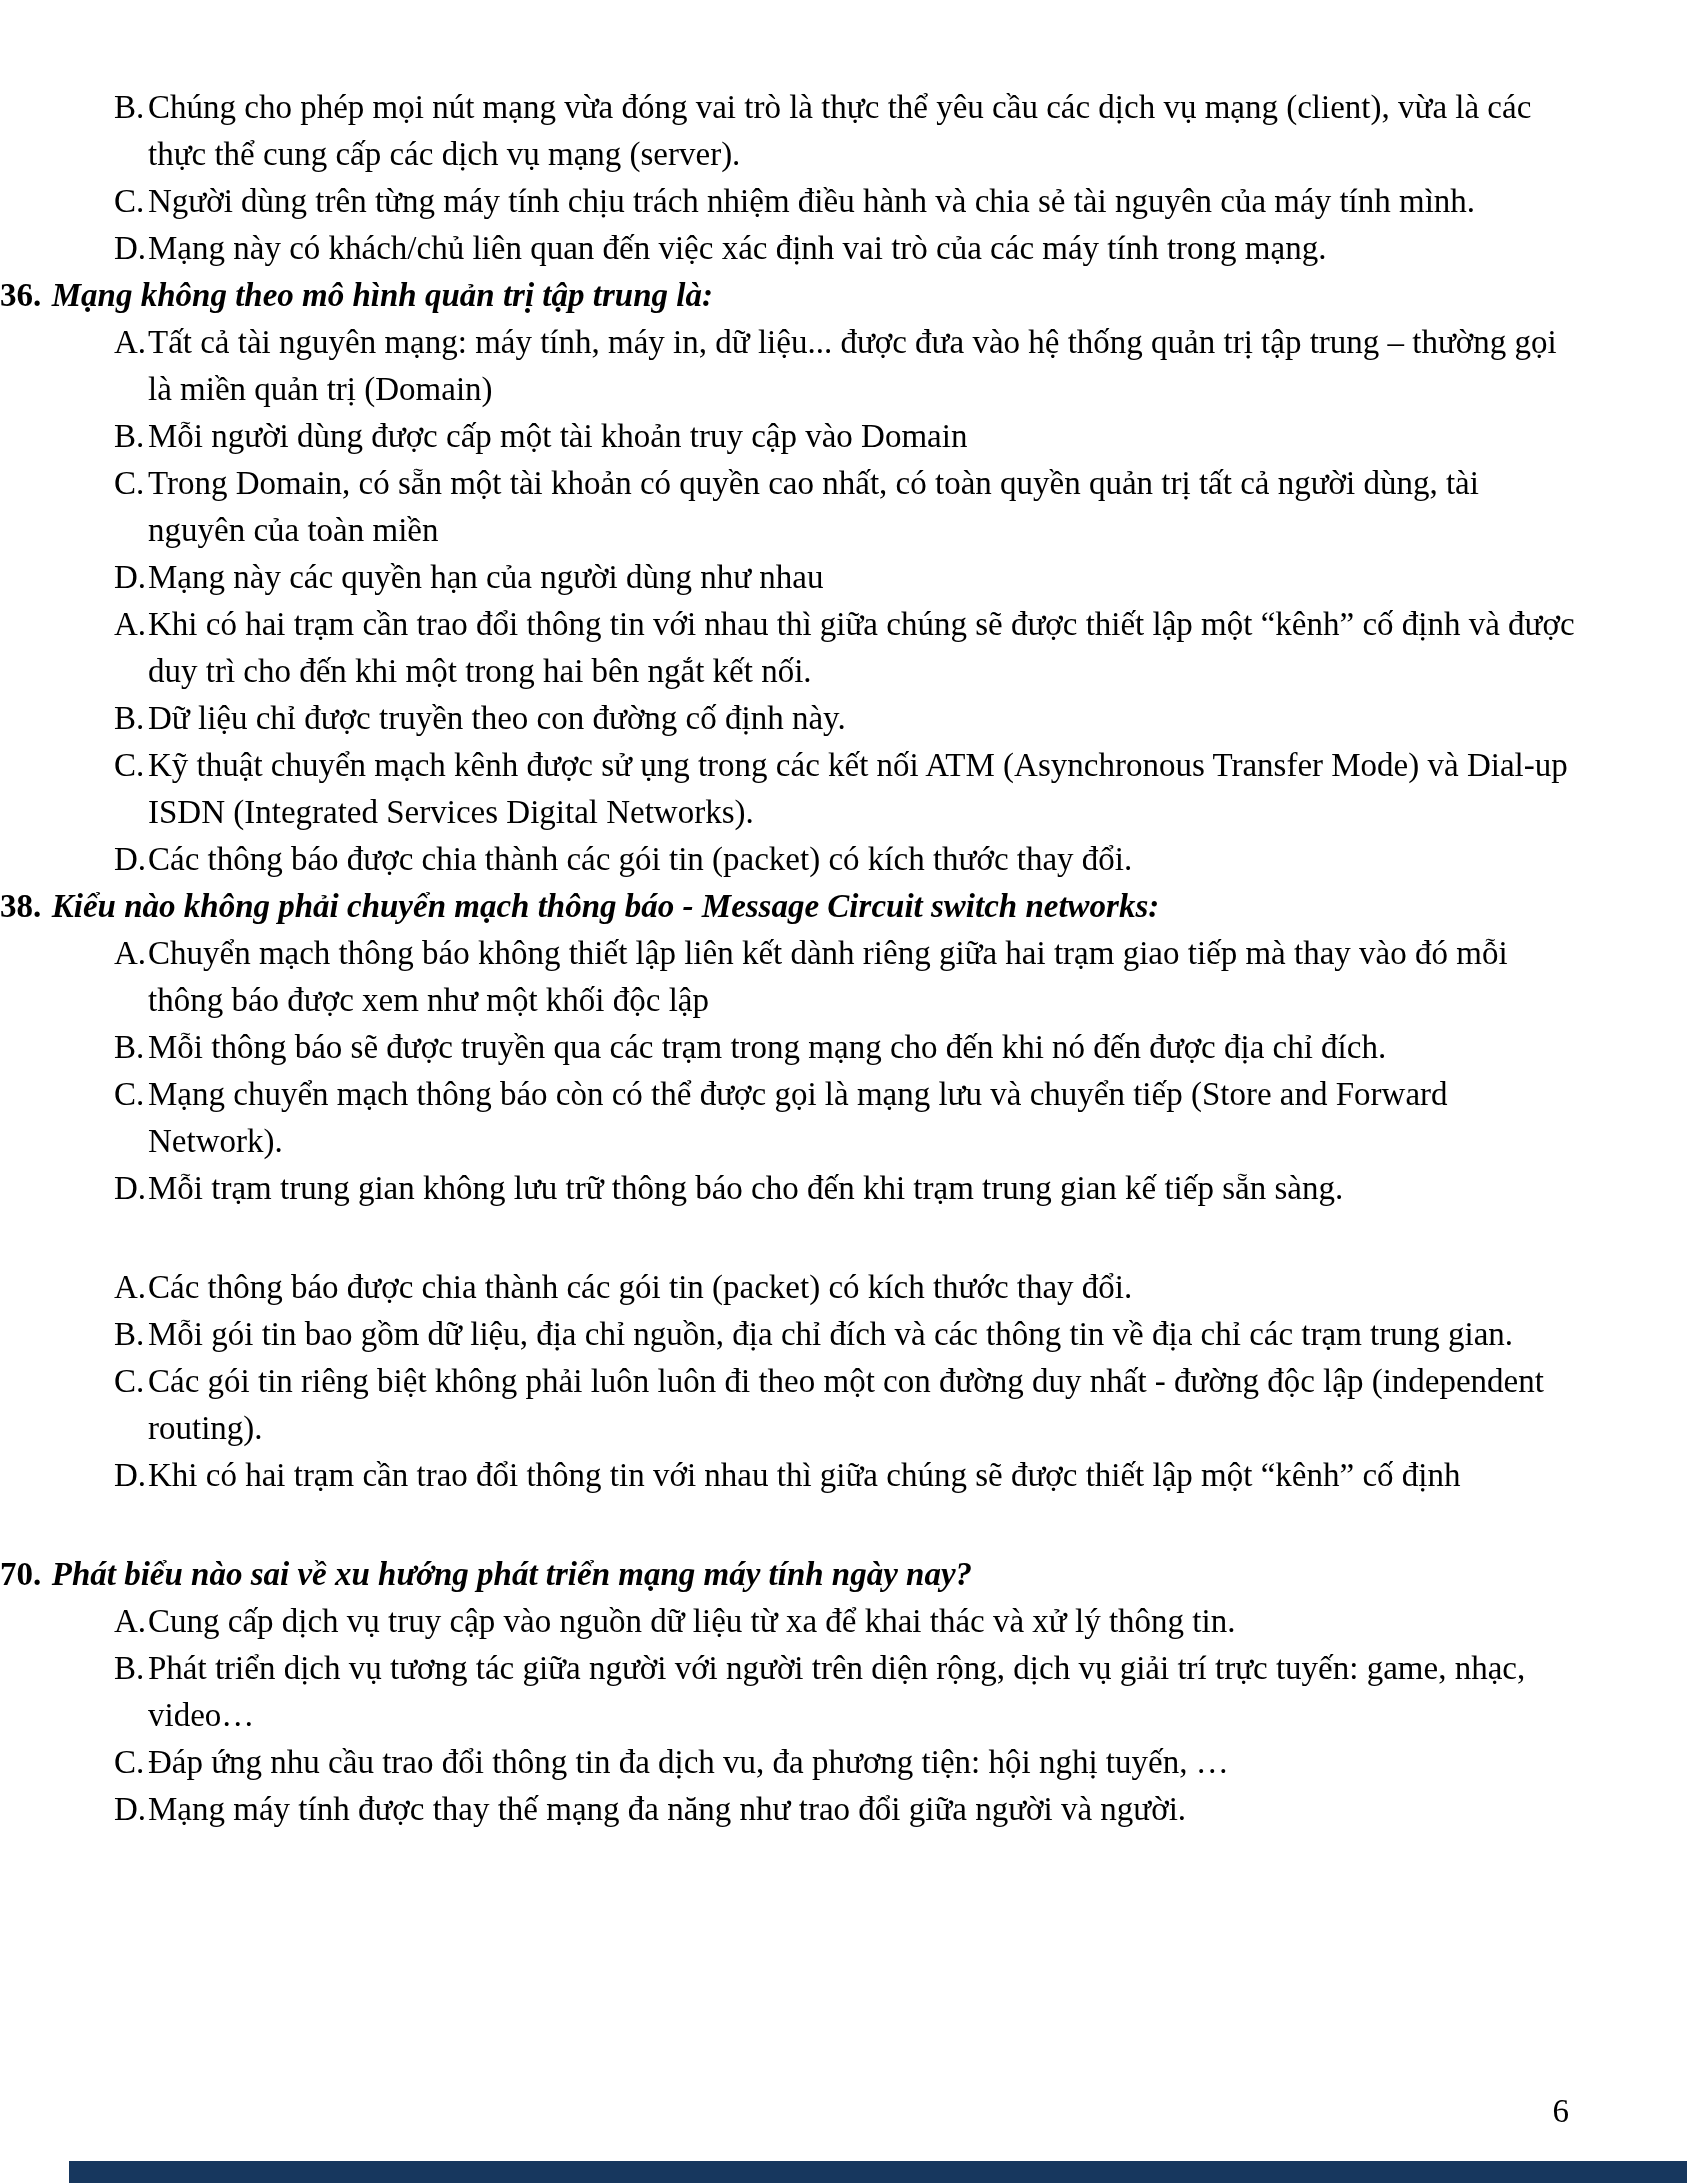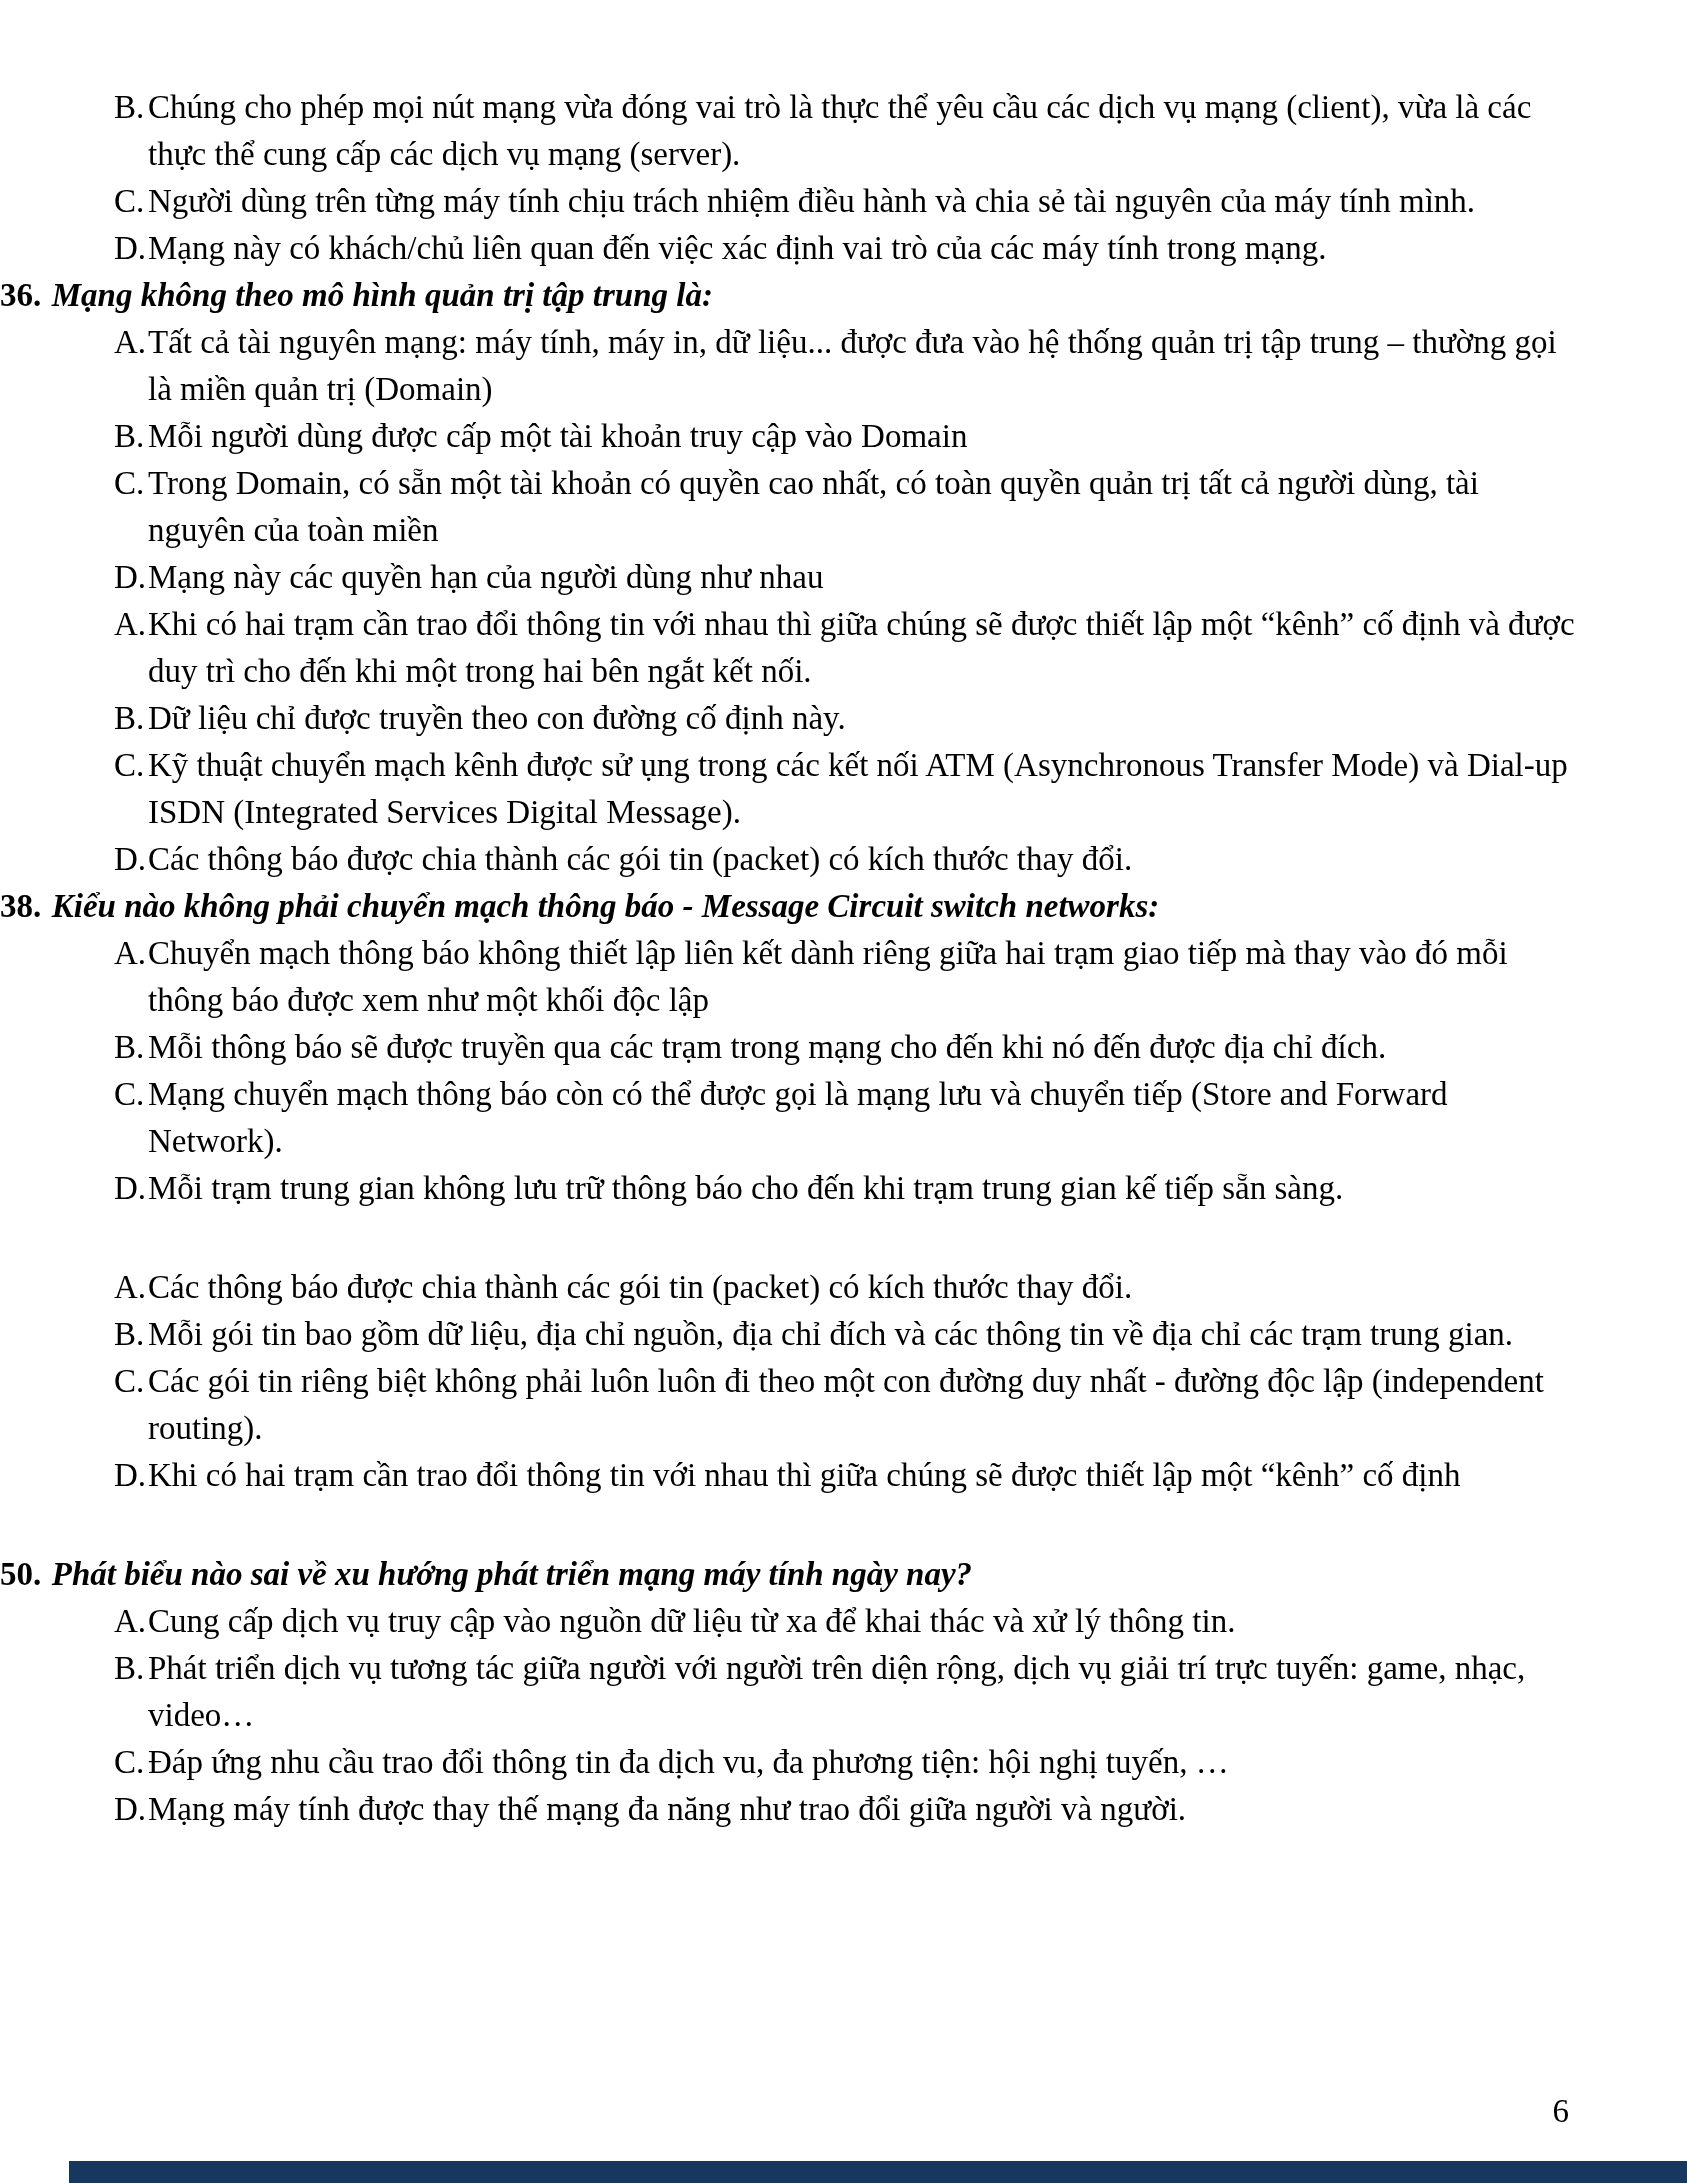--- a/index.html
+++ b/index.html
@@ -116,21 +116,21 @@
     <span class="option-text">Khi có hai trạm cần trao đổi thông tin với nhau thì giữa chúng sẽ được thiết lập một “kênh” cố định và được duy trì cho đến khi một trong hai bên ngắt kết nối.</span>
   </div>
 
   <div class="option">
     <span class="option-letter">B.</span>
     <span class="option-text">Dữ liệu chỉ được truyền theo con đường cố định này.</span>
   </div>
 
   <div class="option">
     <span class="option-letter">C.</span>
-    <span class="option-text">Kỹ thuật chuyển mạch kênh được sử ụng trong các kết nối ATM (Asynchronous Transfer Mode) và Dial-up ISDN (Integrated Services Digital Message).</span>
+    <span class="option-text">Kỹ thuật chuyển mạch kênh được sử ụng trong các kết nối ATM (Asynchronous Transfer Mode) và Dial-up ISDN (Integrated Services Digital Networks).</span>
   </div>
 
   <div class="option">
     <span class="option-letter">D.</span>
     <span class="option-text">Các thông báo được chia thành các gói tin (packet) có kích thước thay đổi.</span>
   </div>
 </div>
   </div>
       <div class="question-block">
     <div class="q-heading">
@@ -177,21 +177,21 @@
   </div>
 
   <div class="option">
     <span class="option-letter">D.</span>
     <span class="option-text">Khi có hai trạm cần trao đổi thông tin với nhau thì giữa chúng sẽ được thiết lập một “kênh” cố định</span>
   </div>
 </div>
   </div>
       <div class="question-block extra-space">
     <div class="q-heading">
-      <span class="q-number">50.</span>
+      <span class="q-number">70.</span>
       <span class="q-title">Phát biểu nào sai về xu hướng phát triển mạng máy tính ngày nay?</span>
     </div>
     <div class="options">
   <div class="option">
     <span class="option-letter">A.</span>
     <span class="option-text">Cung cấp dịch vụ truy cập vào nguồn dữ liệu từ xa để khai thác và xử lý thông tin.</span>
   </div>
 
   <div class="option">
     <span class="option-letter">B.</span>

